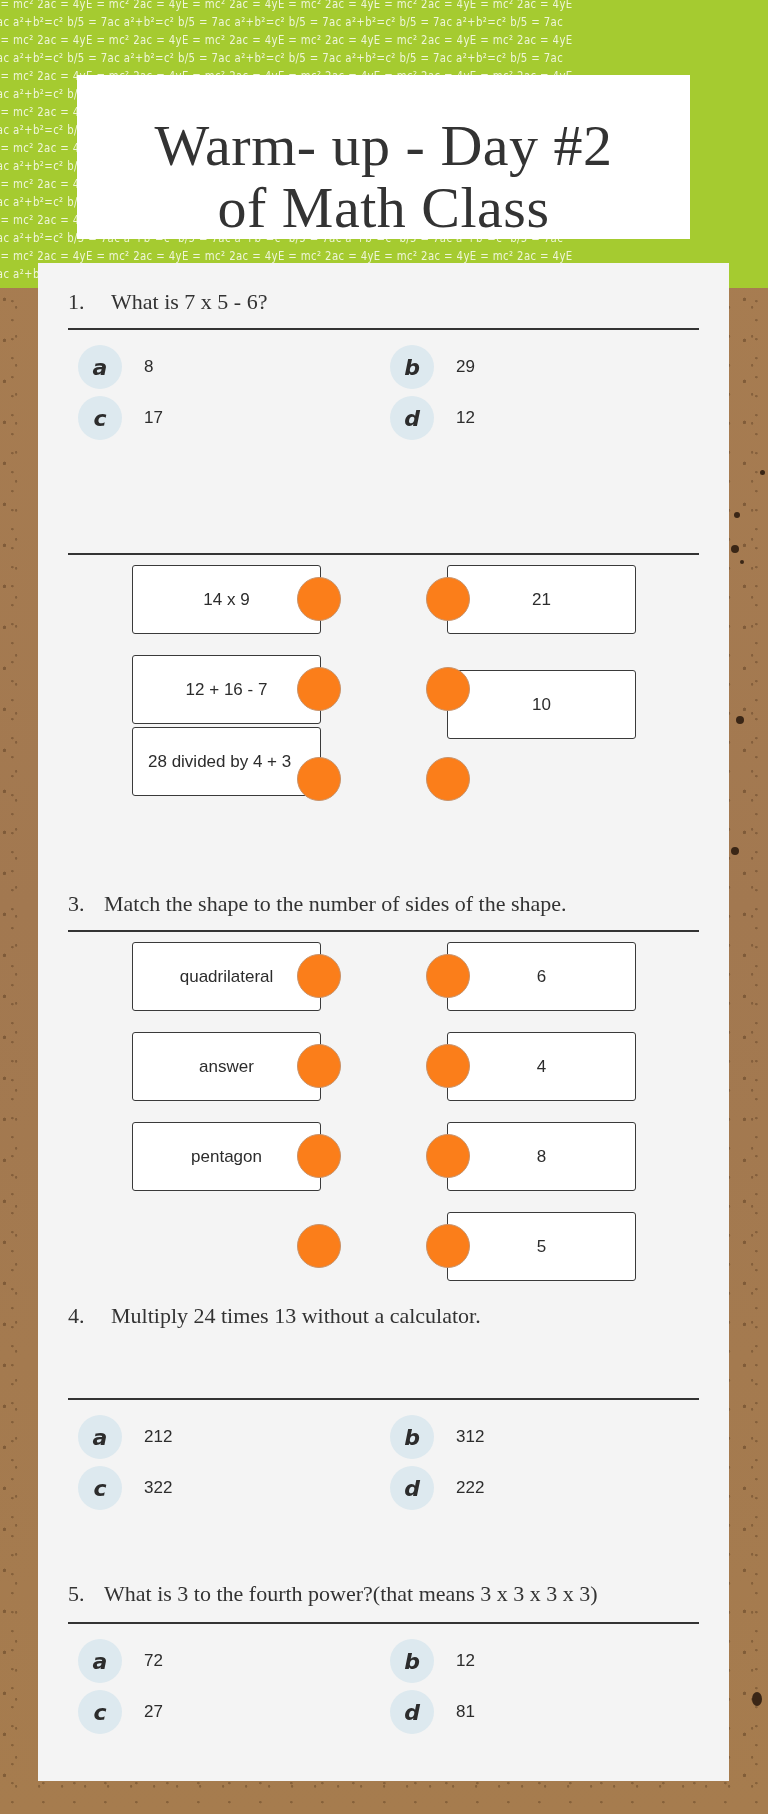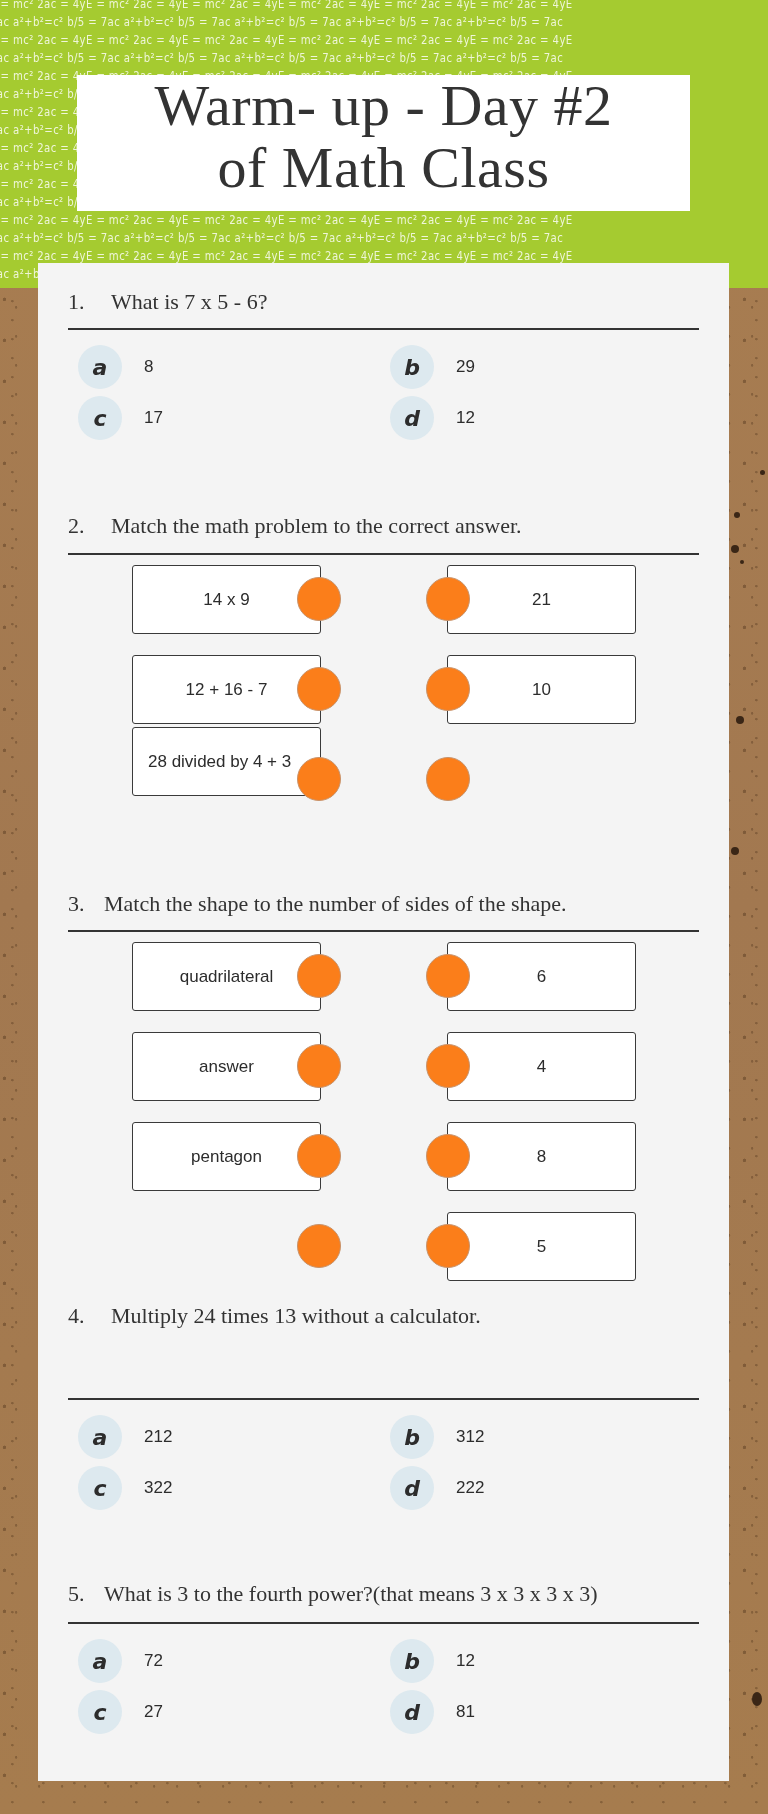--- a/index.html
+++ b/index.html
@@ -24,23 +24,23 @@
     background: #a5cb30;
     overflow: hidden;
   }
   .pattern-row {
     position: absolute; left: -10px; white-space: nowrap;
     font-family: "DejaVu Sans", sans-serif; font-size: 13px;
     color: rgba(255,255,255,0.82); letter-spacing: 0.5px;
     transform: scaleX(0.78); transform-origin: left top;
   }
   .title-box {
-    position: absolute; left: 77px; top: 75px; width: 613px; height: 136px;
+    position: absolute; left: 77px; top: 75px; width: 613px; height: 164px;
     background: #ffffff;
-    display: flex; align-items: flex-start; justify-content: center;
+    display: flex; align-items: flex-end; justify-content: center;
   }
   .title-text {
     font-family: "Liberation Serif", "DejaVu Serif", serif;
     font-size: 58px; line-height: 62px; text-align: center;
     color: #333333; letter-spacing: 0.5px;
   }
 
   
   .card {
     position: absolute; left: 38px; top: 263px; width: 691px; height: 1518px;
@@ -142,38 +142,35 @@
   </div>
   <div class="mc-option" style="left:40px;top:133px">
     <div class="badge">c</div>
     <span class="opt-text">17</span>
   </div>
   <div class="mc-option" style="left:352px;top:133px">
     <div class="badge">d</div>
     <span class="opt-text">12</span>
   </div>
 
-  <div class="q-heading" style="top:250px">
-    <span class="q-num" style="width:43px">2.</span><span class="q-text">Match the math problem to the correct answer.</span>
-  </div>
   <div class="q-rule" style="top:290px"></div>
 
   <div class="match-box left" style="top:302px">
       <span class="mb-text">14 x 9</span>
     </div>
   <div class="match-box left" style="top:392px">
       <span class="mb-text">12 + 16 - 7</span>
     </div>
   <div class="match-box left overflow" style="top:464px">
       <span class="mb-text">28 divided by 4 + 3</span>
     </div>
   <div class="match-box right" style="top:302px">
       <span>21</span>
     </div>
-  <div class="match-box right" style="top:392px">
+  <div class="match-box right" style="top:407px">
       <span>10</span>
     </div>
 
   <div class="dot" style="left:259px;top:314px"></div>
   <div class="dot" style="left:259px;top:404px"></div>
   <div class="dot" style="left:259px;top:494px"></div>
   <div class="dot" style="left:388px;top:314px"></div>
   <div class="dot" style="left:388px;top:404px"></div>
   <div class="dot" style="left:388px;top:494px"></div>
 

